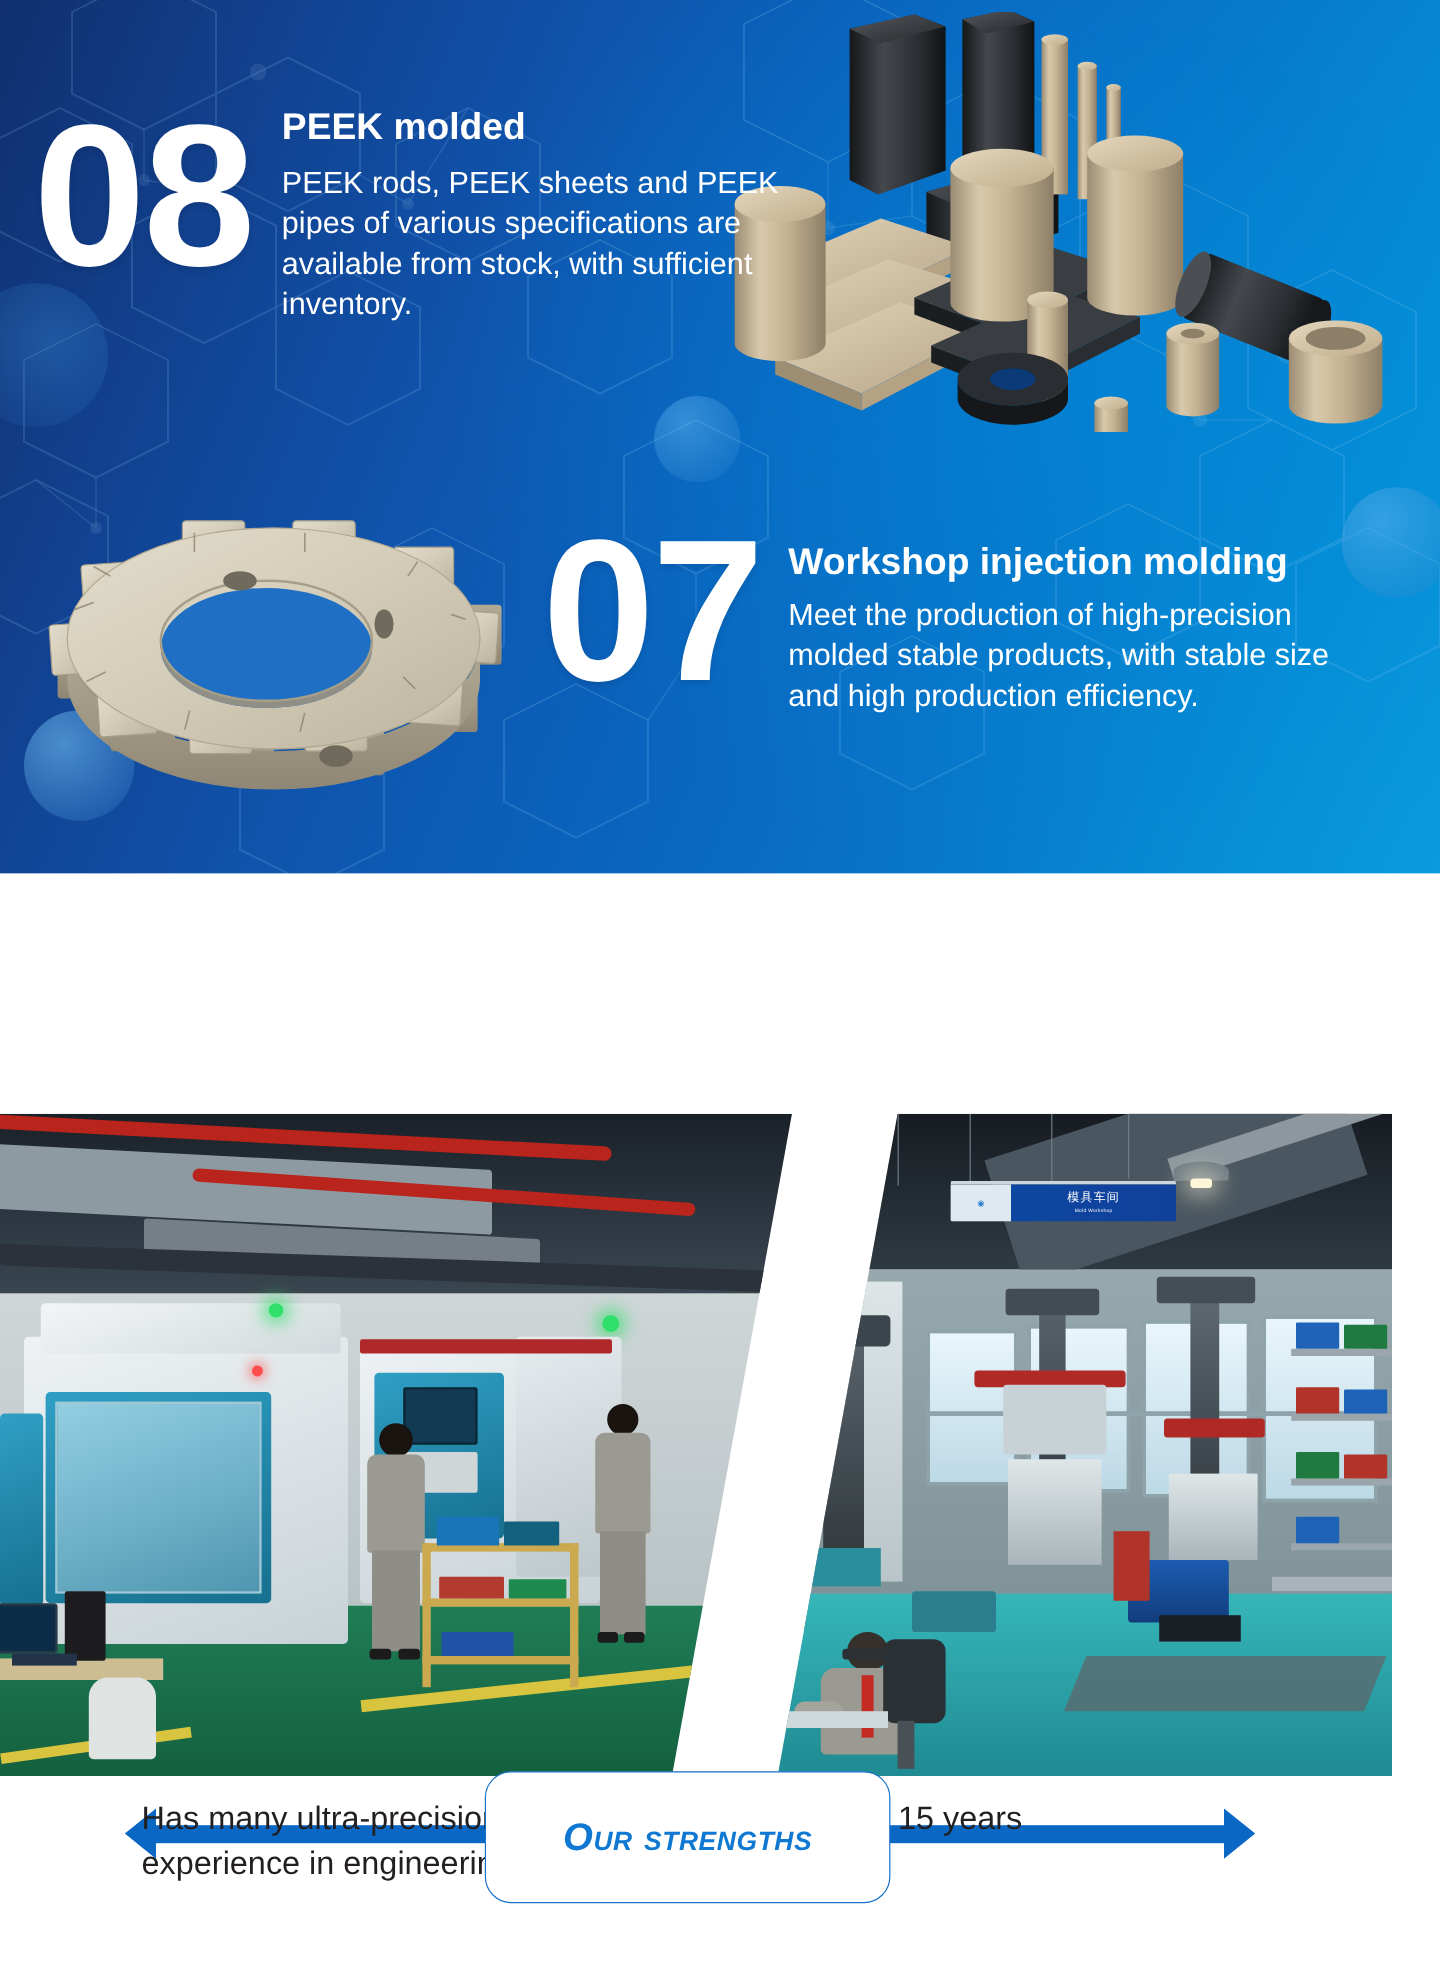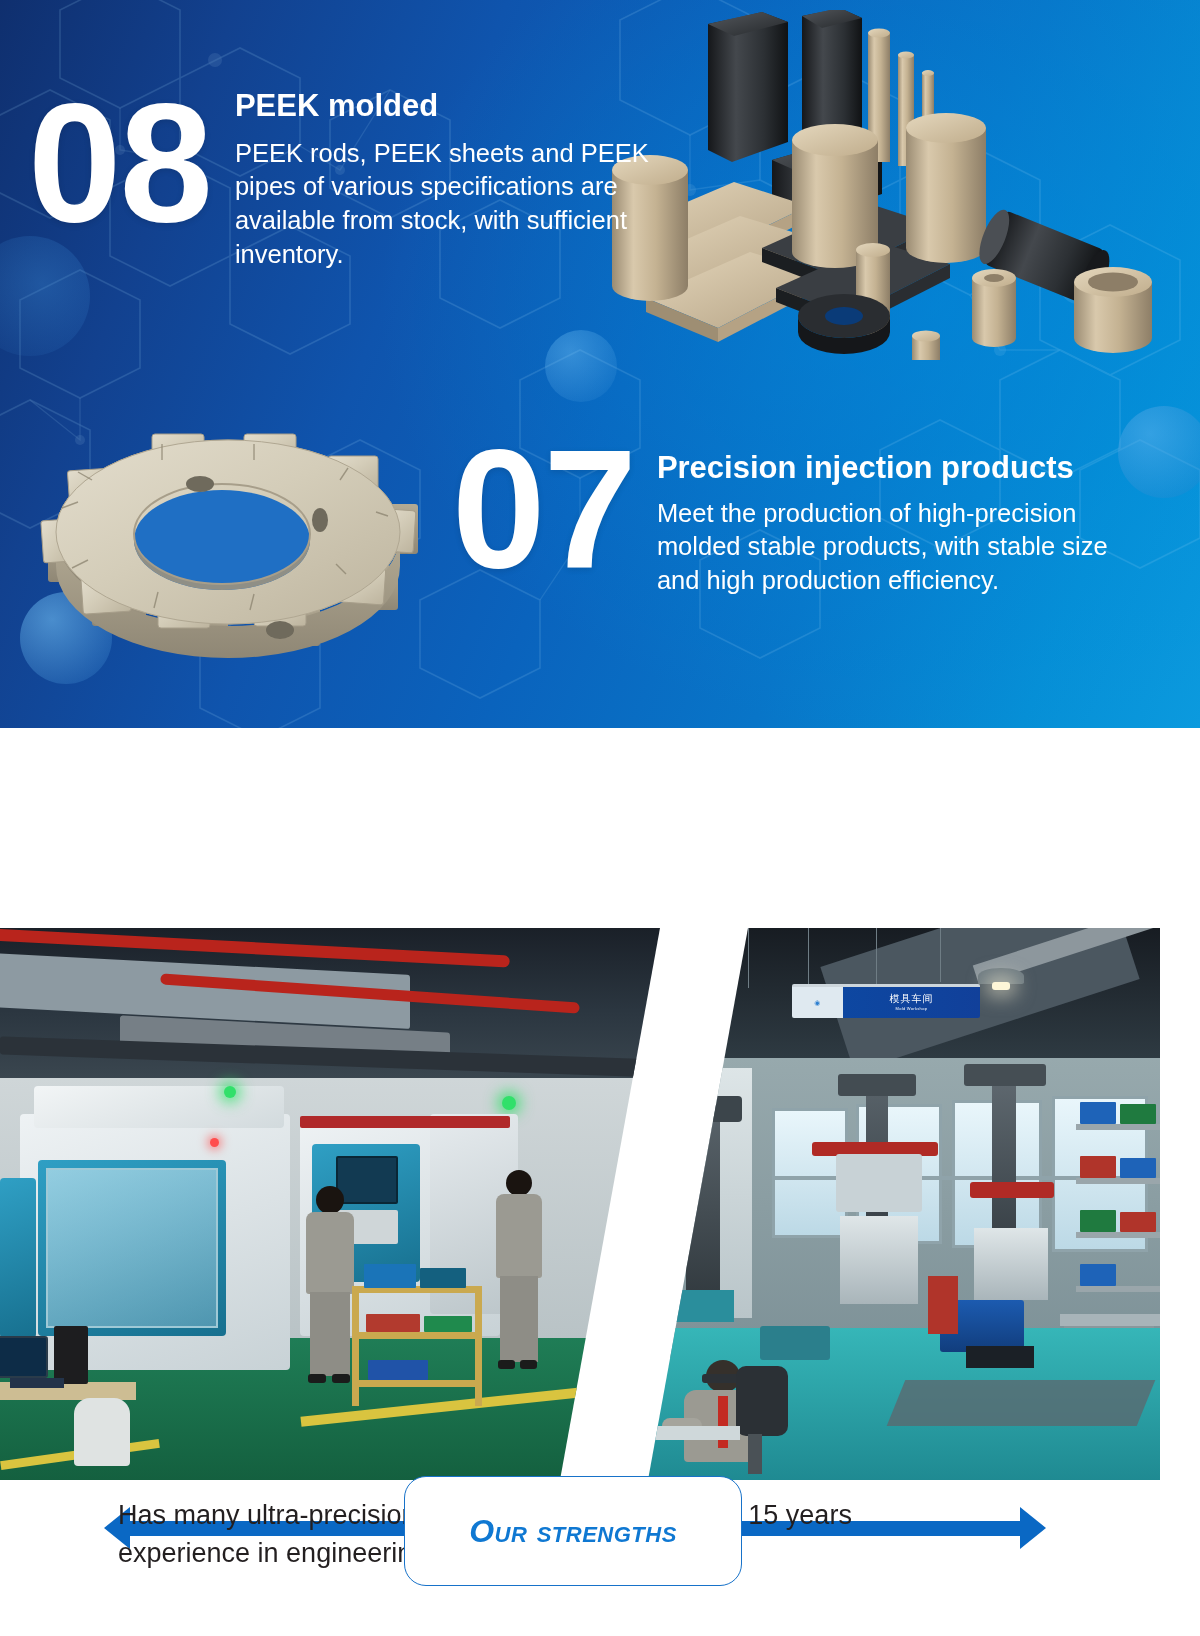--- a/index.html
+++ b/index.html
@@ -366,21 +366,21 @@
       <div class="big-num">08</div>
       <div class="txtcol">
         <div class="item-title">PEEK molded</div>
         <div class="item-desc">PEEK rods, PEEK sheets and PEEK pipes of various specifications are available from stock, with sufficient inventory.</div>
       </div>
     </div>
 
     <div class="item" id="item04">
       <div class="big-num">07</div>
       <div class="txtcol">
-        <div class="item-title">Precision injection products</div>
+        <div class="item-title">Workshop injection molding</div>
         <div class="item-desc">Meet the production of high-precision molded stable products, with stable size and high production efficiency.</div>
       </div>
     </div>
   </div>
 
   <div class="strength-band">
     <div class="arrow-head arrow-head-l"></div>
     <div class="arrow-line arrow-left-line"></div>
     <div class="arrow-line arrow-right-line"></div>
     <div class="arrow-head arrow-head-r"></div>

